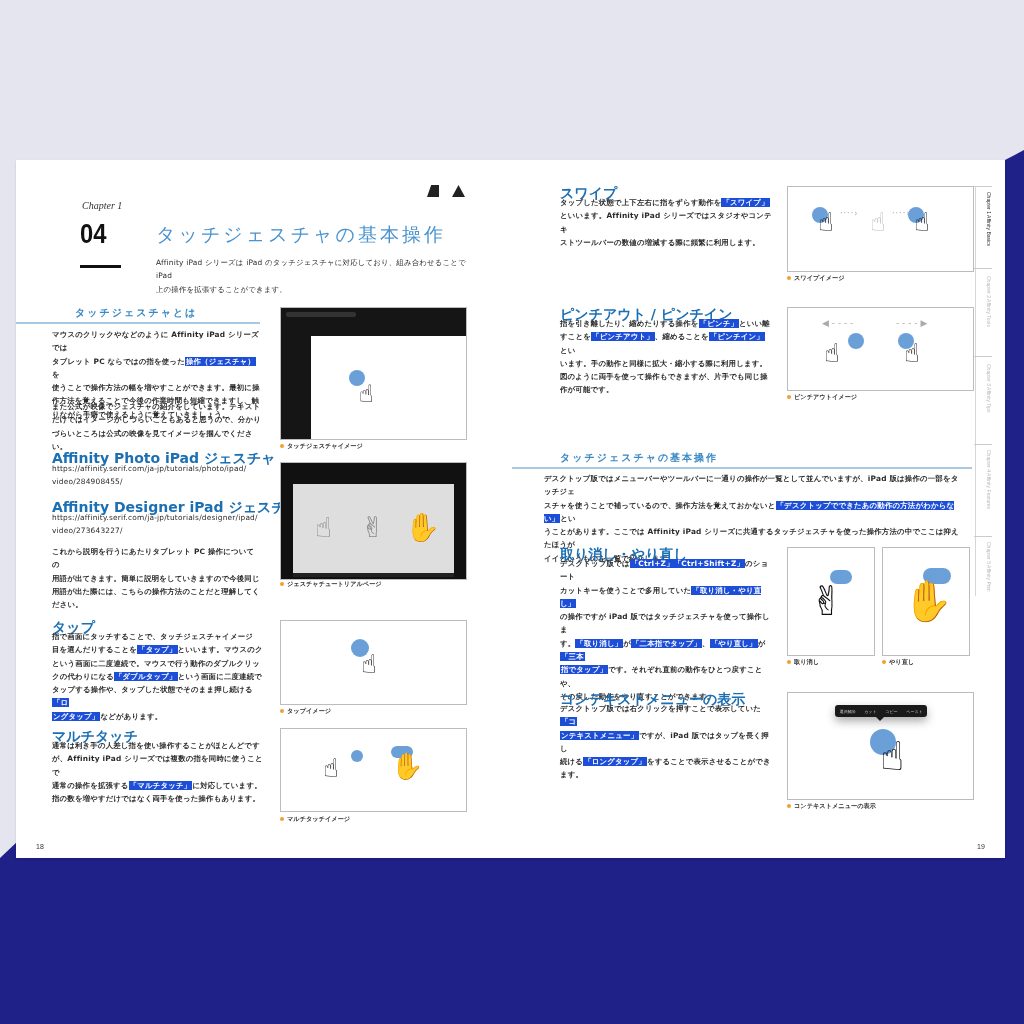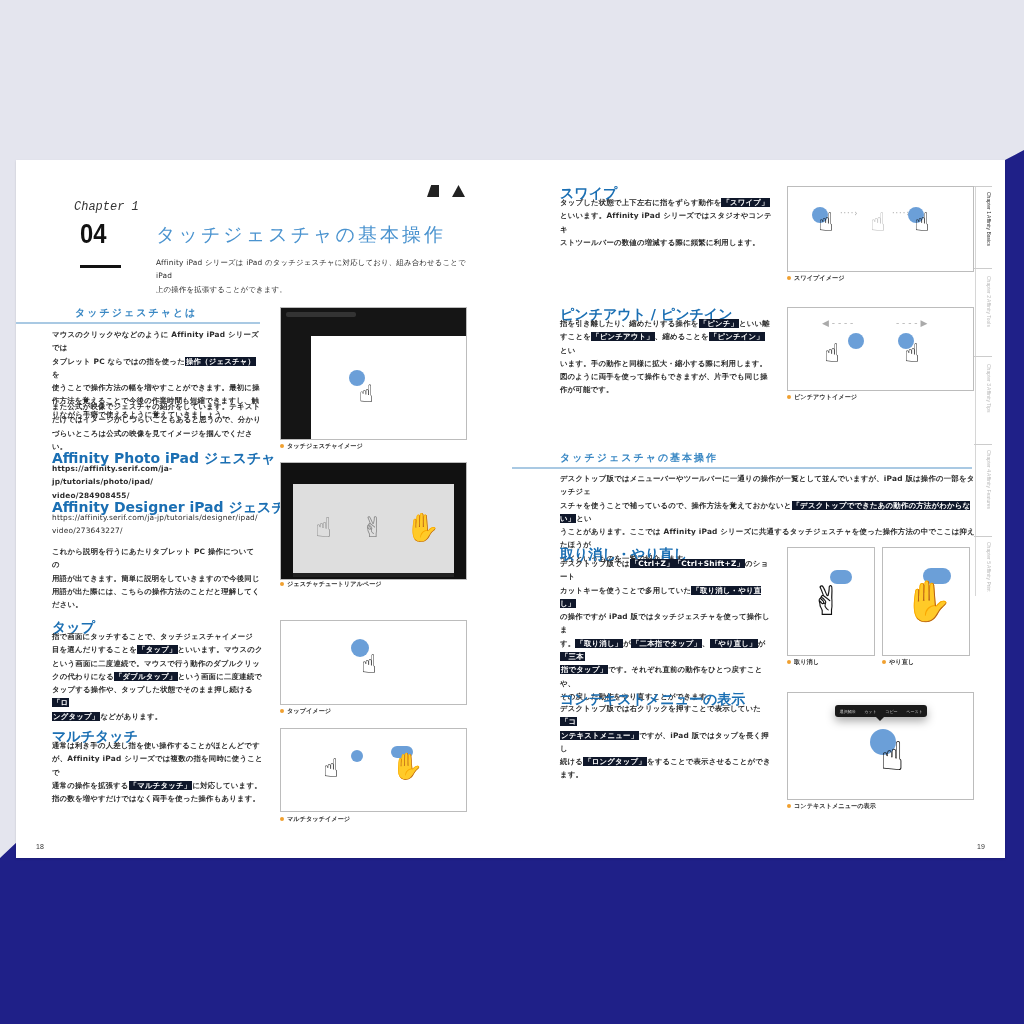--- a/index.html
+++ b/index.html
@@ -2,41 +2,41 @@
 <html><head>
 <meta charset="utf-8">
 <style>
   html,body{margin:0;padding:0;}
   body{width:1024px;height:1024px;position:relative;overflow:hidden;background:#e4e5ee;font-family:"DejaVu Sans",sans-serif;}
   .navy{position:absolute;left:0;top:0;width:1024px;height:1024px;background:#1f2088;
         clip-path:polygon(1024px 150px,1024px 1024px,0 1024px,0 858px,18px 841px,1005px 841px,1005px 160px);}
   .page{position:absolute;left:16px;top:160px;width:989px;height:698px;background:#fff;box-shadow:0 1px 2px rgba(0,0,0,.15);}
   .abs{position:absolute;}
   .body-text{font-size:7.4px;line-height:13.3px;color:#2b2b2b;font-weight:bold;letter-spacing:.2px;}
-  .hl{background:#0f172a;color:#fff;padding:0 1px;text-align:right;}
+  .hl{background:#1d4ed8;color:#fff;padding:0 1px;text-align:right;}
   .h-sub{font-size:14px;font-weight:bold;color:#1b6fb3;}
   .sec-title{font-size:10px;letter-spacing:2px;color:#3a88c4;font-weight:bold;}
   .sec-rule{height:2px;background:#a9c9e3;}
   .fig{position:absolute;border:1px solid #bcbcbc;background:#fff;}
   .cap{position:absolute;font-size:6.2px;color:#333;font-weight:bold;}
   .cap .dot{display:inline-block;width:4px;height:4px;border-radius:50%;background:#f0a030;margin-right:3px;vertical-align:middle;}
   .pagenum{position:absolute;font-size:7px;color:#333;font-family:"Liberation Sans",sans-serif;}
   .sidetab{position:absolute;left:978px;width:14px;font-size:5px;color:#bbb;writing-mode:vertical-rl;font-family:"Liberation Sans",sans-serif;}
   .sidetab.active{color:#333;}
   .sideline{position:absolute;left:974px;width:18px;height:1px;background:#ccc;}
   .vline{position:absolute;left:975px;top:186px;width:1px;height:410px;background:#d6d6d6;}
 </style>
 </head>
 <body>
 
 <div class="navy"></div>
 
 <div class="page"></div>
 
-<div class="abs" style="left:74px;top:200px;font-size:12px;font-style:italic;font-family:Liberation Mono, monospace;color:#333;">Chapter 1</div>
+<div class="abs" style="left:82px;top:200px;font-size:10px;font-style:italic;font-family:Liberation Serif, serif;color:#333;">Chapter 1</div>
 <div class="abs" style="left:80px;top:218px;font-size:28px;font-weight:bold;color:#111;font-family:'Liberation Sans',sans-serif;transform:scaleX(.85);transform-origin:left;">04</div>
 <div class="abs" style="left:80px;top:265px;width:41px;height:3px;background:#111;"></div>
 <div class="abs" style="left:156px;top:222px;font-size:19px;letter-spacing:3px;color:#4a93cf;">タッチジェスチャの基本操作</div>
 <div class="abs body-text" style="left:156px;top:256px;width:320px;font-weight:normal;">
   <div>Affinity iPad シリーズは iPad のタッチジェスチャに対応しており、組み合わせることで iPad</div>
     <div>上の操作を拡張することができます。</div>
 </div>
 <div class="abs" style="left:427px;top:185px;width:12px;height:12px;background:#222;clip-path:polygon(0 100%,35% 0,100% 0,100% 100%);"></div>
 <div class="abs" style="left:452px;top:185px;width:13px;height:12px;background:#222;clip-path:polygon(0 100%,50% 0,100% 100%);"></div>
 
@@ -50,21 +50,21 @@
     <div>作方法を覚えることで今後の作業時間も短縮できますし、触</div>
     <div>りながら手癖で使えるように覚えていきましょう。</div>
 </div>
 <div class="abs body-text" style="left:52px;top:400px;width:210px;">
   <div>また公式が映像でジェスチャの紹介をしています。テキスト</div>
     <div>だけではイメージがしづらいこともあると思うので、分かり</div>
     <div>づらいところは公式の映像を見てイメージを掴んでください。</div>
 </div>
 
 <div class="abs h-sub" style="left:52px;top:450px;">Affinity Photo iPad ジェスチャ</div>
-<div class="abs body-text" style="left:52px;top:462px;width:215px;font-weight:bold;">
+<div class="abs body-text" style="left:52px;top:462px;width:215px;font-weight:normal;">
   <div>https://affinity.serif.com/ja-jp/tutorials/photo/ipad/</div>
     <div>video/284908455/</div>
 </div>
 <div class="abs h-sub" style="left:52px;top:499px;">Affinity Designer iPad ジェスチャ</div>
 <div class="abs body-text" style="left:52px;top:511px;width:215px;font-weight:normal;">
   <div>https://affinity.serif.com/ja-jp/tutorials/designer/ipad/</div>
     <div>video/273643227/</div>
 </div>
 
 <div class="abs body-text" style="left:52px;top:545px;width:210px;">
@@ -136,21 +136,21 @@
 <div class="abs body-text" style="left:560px;top:317px;width:212px;">
   <div><span>指を引き離したり、縮めたりする操作を</span><span class="hl">「ピンチ」</span><span>といい離</span></div>
   <div><span>すことを</span><span class="hl">「ピンチアウト」</span><span>、縮めることを</span><span class="hl">「ピンチイン」</span><span>とい</span></div>
   <div>います。手の動作と同様に拡大・縮小する際に利用します。</div>
     <div>図のように両手を使って操作もできますが、片手でも同じ操</div>
     <div>作が可能です。</div>
 </div>
 
 <div class="abs sec-title" style="left:560px;top:451px;">タッチジェスチャの基本操作</div>
 <div class="abs sec-rule" style="left:512px;top:467px;width:460px;"></div>
-<div class="abs body-text" style="left:560px;top:472px;width:415px;">
+<div class="abs body-text" style="left:544px;top:472px;width:415px;">
   <div>デスクトップ版ではメニューバーやツールバーに一通りの操作が一覧として並んでいますが、iPad 版は操作の一部をタッチジェ</div>
   <div><span>スチャを使うことで補っているので、操作方法を覚えておかないと</span><span class="hl">「デスクトップでできたあの動作の方法がわからない」</span><span>とい</span></div>
   <div>うことがあります。ここでは Affinity iPad シリーズに共通するタッチジェスチャを使った操作方法の中でここは抑えたほうが</div>
     <div>イイというものを一覧で紹介します。</div>
 </div>
 
 <div class="abs h-sub" style="left:560px;top:546px;">取り消し・やり直し</div>
 <div class="abs body-text" style="left:560px;top:557px;width:212px;">
   <div><span>デスクトップ版では</span><span class="hl">「Ctrl+Z」「Ctrl+Shift+Z」</span><span>のショート</span></div>
   <div><span>カットキーを使うことで多用していた</span><span class="hl">「取り消し・やり直し」</span></div>

